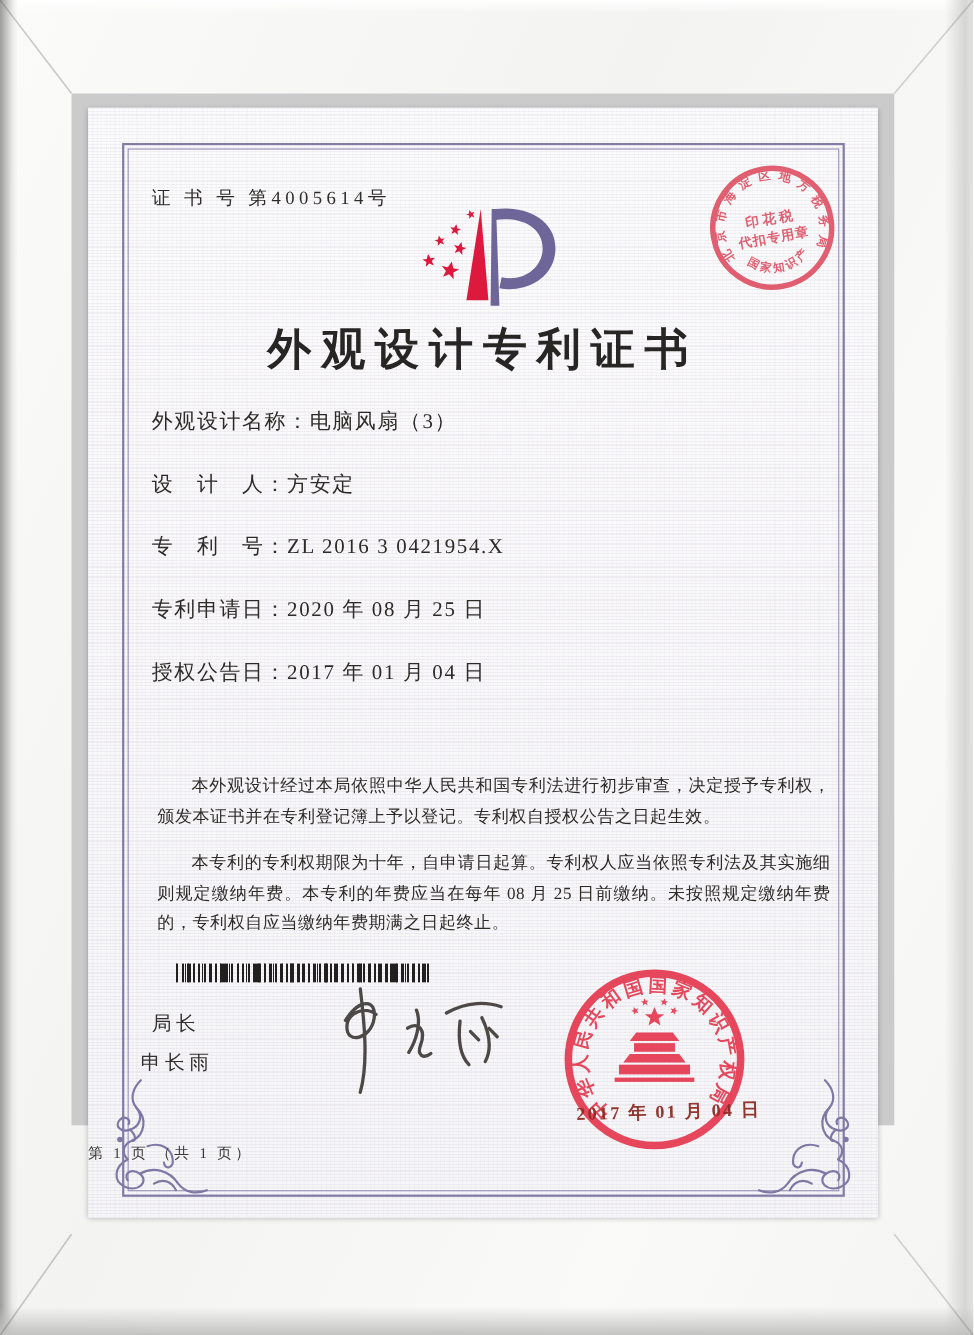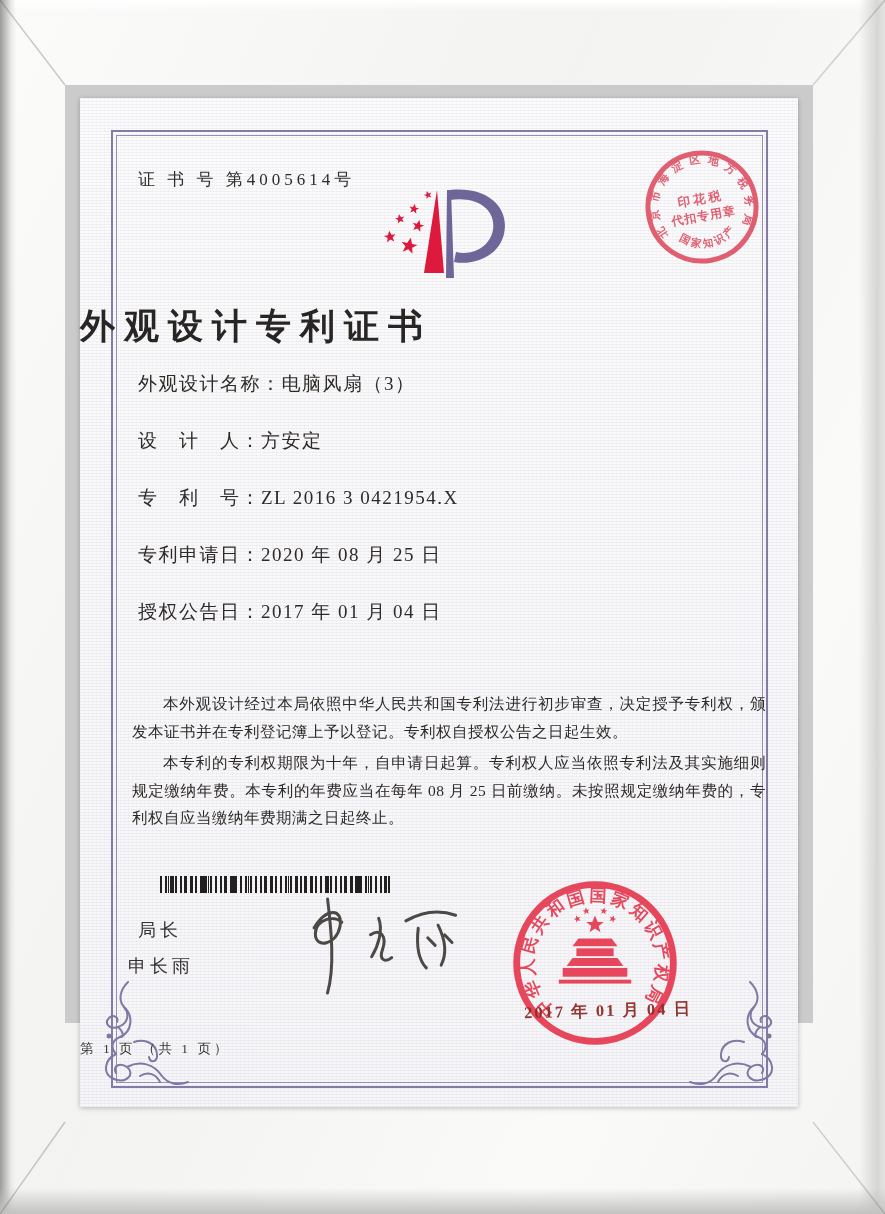--- a/index.html
+++ b/index.html
@@ -25,27 +25,27 @@
   
   .inner-border{left:31px;top:32px;width:657px;height:958px;box-sizing:border-box;
                 border:2.5px solid #827ba6;}
   .inner-border::after{content:"";position:absolute;inset:3px;border:1px solid #978fb8;}
   .flourish{width:100px;height:112px;}
   .flourish.fl-left{left:14px;top:882px;}
   .flourish.fl-right{left:604px;top:882px;transform:scaleX(-1);}
   
   .cert-number{left:58px;top:70px;font-size:17px;letter-spacing:4px;color:#2e2c2a;}
   .logo{left:282px;top:84px;}
-  .title{left:0;top:205px;width:718px;font-size:35px;font-weight:bold;
+  .title{left:0;top:192px;width:718px;text-align:center;font-size:40px;font-weight:bold;
          letter-spacing:9px;color:#272624;}
   .fields{left:58px;top:276px;color:#2d2b28;}
   .field-row{height:57px;line-height:20px;font-size:19px;letter-spacing:1.5px;}
   .body-text{left:48px;top:588px;width:642px;font-size:15.5px;line-height:27.5px;
              color:#2d2b28;text-align:justify;letter-spacing:0.5px;}
-  .body-text p{margin:4px;text-indent:2em;}
+  .body-text p{margin:15px;text-indent:2em;}
   .barcode{left:80px;top:778px;width:230px;height:17px;
            background-image:
              repeating-linear-gradient(90deg,#22201e 0 2px,transparent 2px 5px),
              repeating-linear-gradient(90deg,#22201e 0 1px,transparent 1px 8px),
              repeating-linear-gradient(90deg,transparent 0 11px,#22201e 11px 14px,transparent 14px 31px);}
   .signer-title{left:58px;top:820px;font-size:18px;letter-spacing:4px;color:#343230;font-family:"Liberation Sans",sans-serif;}
   .signer-name{left:48px;top:856px;font-size:18px;letter-spacing:4px;color:#343230;font-family:"Liberation Sans",sans-serif;}
   .signature{left:205px;top:786px;}
   .seal{left:422px;top:772px;opacity:0.92;}
   .seal-date{left:444px;top:902px;font-size:16.5px;font-weight:bold;color:#8d2c26;

